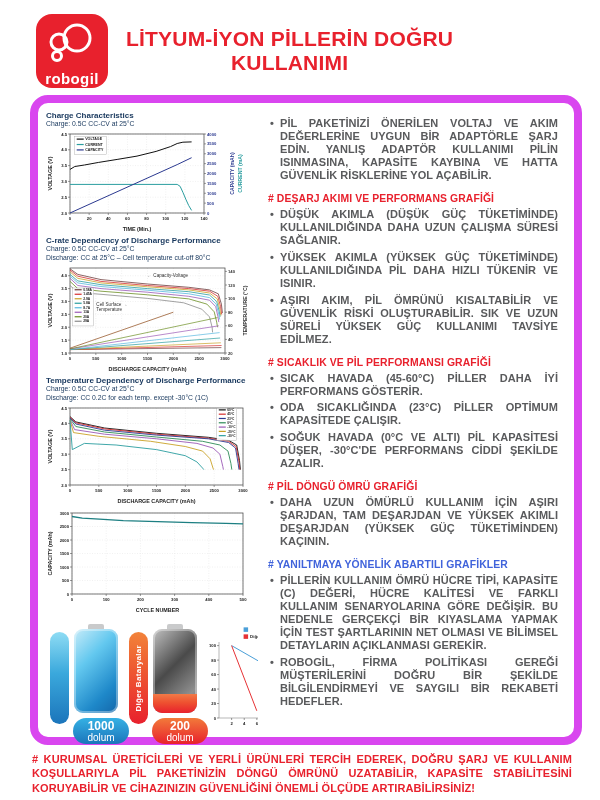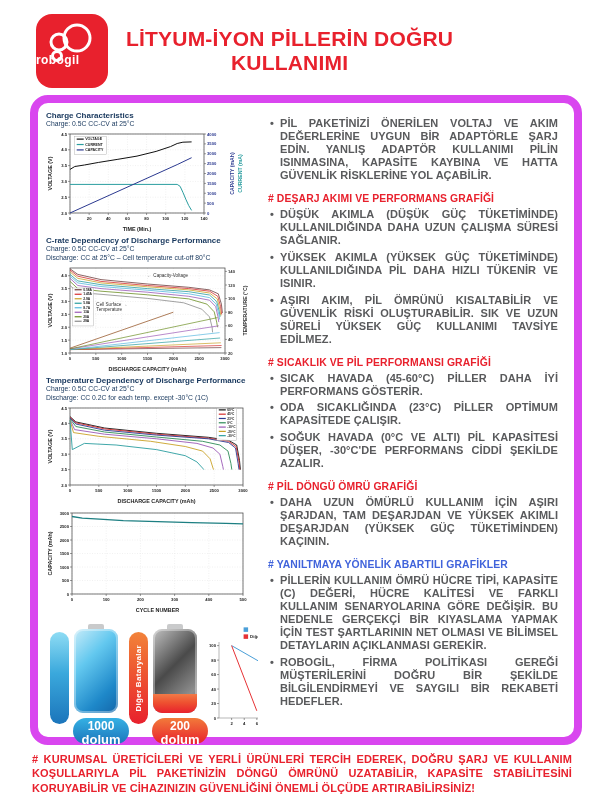--- a/index.html
+++ b/index.html
@@ -3,22 +3,22 @@
 <meta charset="utf-8">
 <style>
   html,body{margin:0;padding:0;background:#ffffff;width:600px;height:800px;
     font-family:"Liberation Sans",sans-serif;-webkit-font-smoothing:antialiased;}
   .page{position:relative;width:600px;height:800px;background:#fff;overflow:hidden;}
 
   
   .header{position:absolute;top:14px;left:36px;display:flex;align-items:center;}
   .logo{width:72px;height:74px;background:#e8212d;border-radius:16px;position:relative;flex:0 0 auto;}
   .logo svg{position:absolute;top:6px;left:10px;}
-  .logo .logo-word{position:absolute;bottom:21px;width:100%;color:#fff;
-    font-size:12px;font-weight:700;letter-spacing:.4px;}
+  .logo .logo-word{position:absolute;bottom:1px;width:100%;text-align:center;color:#fff;
+    font-size:15px;font-weight:700;letter-spacing:.4px;}
   .title{margin-left:18px;color:#e8212d;font-weight:800;font-size:21px;line-height:1.12;
     letter-spacing:.2px;text-align:center;}
 
   
   .card{position:absolute;left:30px;top:95px;width:552px;height:650px;border:8px solid #d946ef;
     border-radius:18px;background:#fff;box-sizing:border-box;padding:8px 10px 6px 8px;
     display:flex;}
   .left-col{width:212px;flex:0 0 auto;}
   .right-col{flex:1;padding:2px 6px 0 10px;}
 
@@ -51,21 +51,21 @@
     box-shadow:inset 0 0 0 2px rgba(255,255,255,.35);}
   .bat.blue-bat{background:linear-gradient(135deg,#c8ecf9 0%,#63c8ef 35%,#1e88c9 75%,#1466a9 100%);}
   .bat.dark-bat{background:linear-gradient(135deg,#c2c2c2 0%,#4a4a4a 45%,#8f8f8f 80%,#6b6b6b 100%);}
   .bat .fill-red{position:absolute;left:0;right:0;bottom:0;height:23%;
     background:linear-gradient(180deg,#f27a47 0%,#ee5130 45%,#e8212d 100%);border-radius:0 0 7px 7px;}
   .badge{width:56px;height:26px;border-radius:13px;margin:5px auto 0 auto;text-align:center;
     color:#fff;padding-top:2px;box-sizing:border-box;}
   .badge.blue{background:linear-gradient(180deg,#35b1e4 0%,#1b75bb 100%);}
   .badge.red{background:linear-gradient(180deg,#f27a3a 0%,#e8212d 100%);}
   .badge .count{font-size:12px;font-weight:800;line-height:1;}
-  .badge .unit{font-size:13px;font-weight:700;line-height:1;margin-top:1px;}
+  .badge .unit{font-size:10px;font-weight:400;line-height:1;margin-top:1px;}
   .bat-panel svg{margin-left:8px;margin-top:2px;}
 
   
   .footer{position:absolute;left:32px;top:752px;width:540px;color:#e8212d;font-size:11px;
     font-weight:800;line-height:1.3;text-align:justify;letter-spacing:.1px;}
 </style>
 </head>
 <body>
 
 <div class="page">

